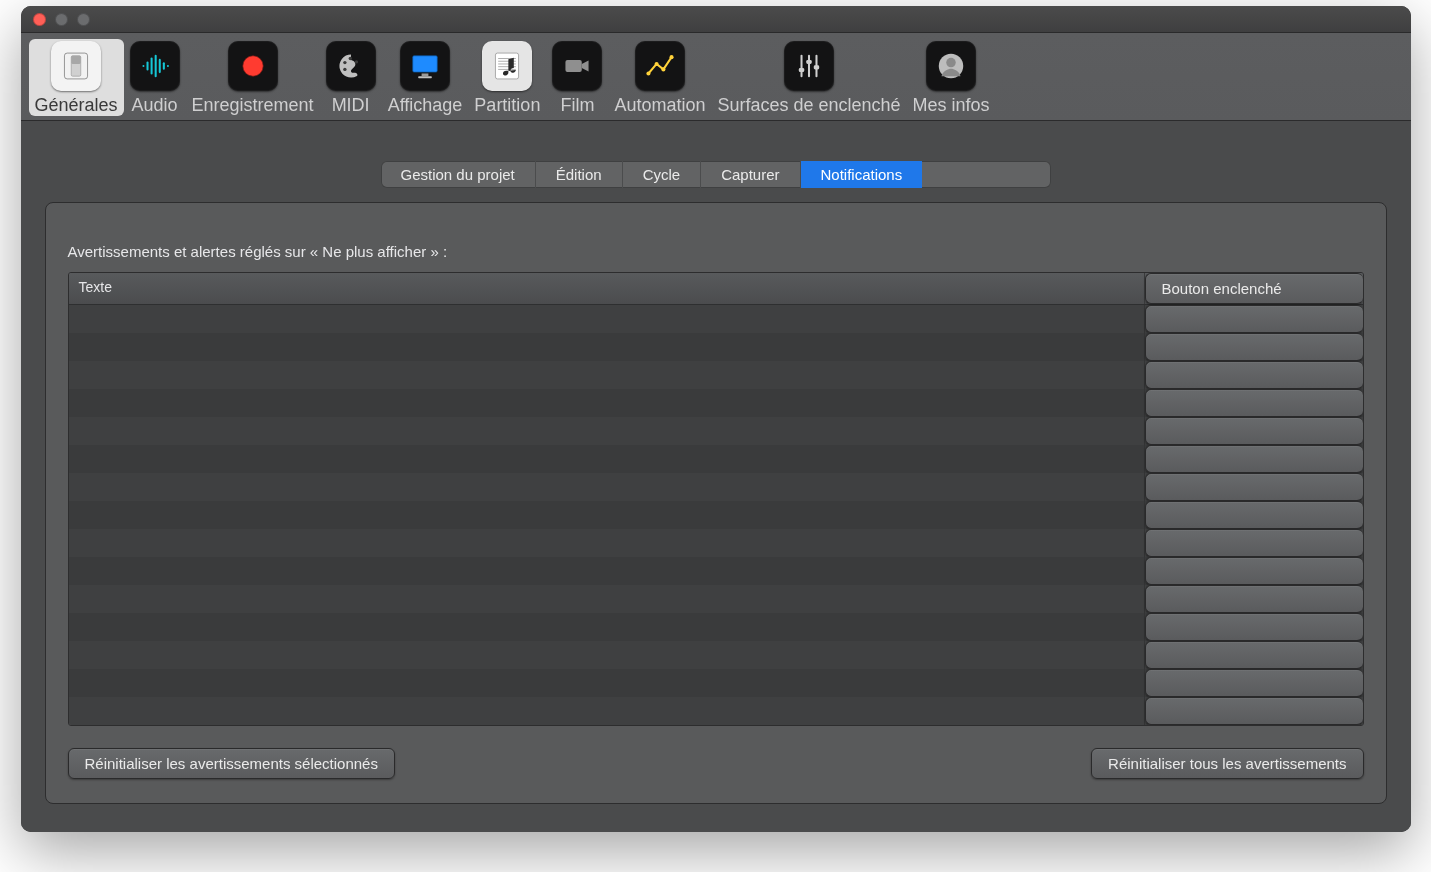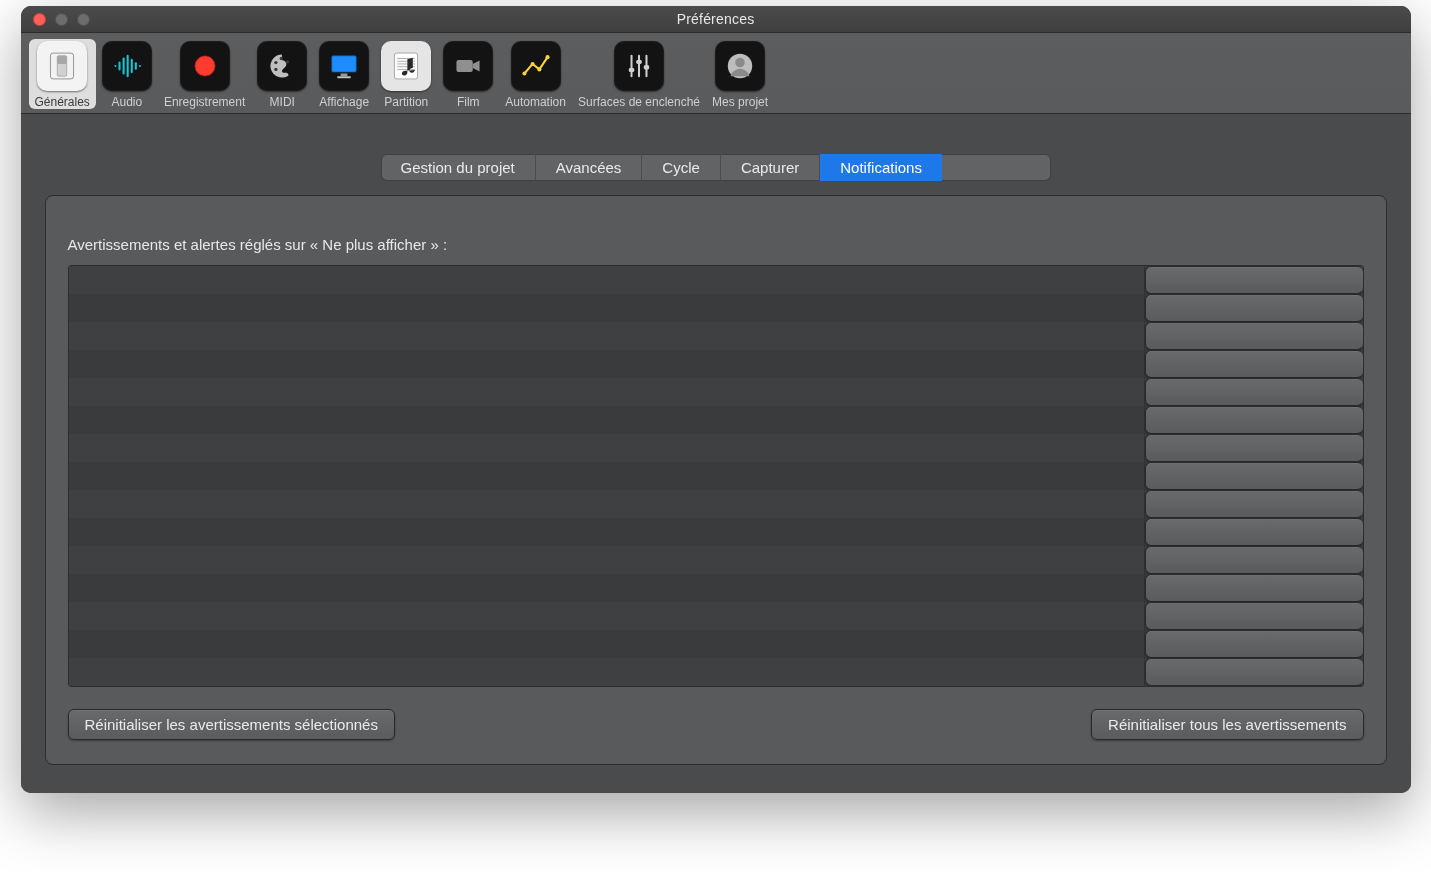--- a/index.html
+++ b/index.html
@@ -77,21 +77,21 @@
   .tool{
     display:flex;flex-direction:column;align-items:center;
     padding:2px 6px 0 6px;
     border-radius:6px;
     min-width:46px;
   }
   .tool.selected{
     background:var(--selected-bg);
   }
   .tool .label{
-    font-size:12px;color:var(--toolbar-text);
+    font-size:18px;color:var(--toolbar-text);
     margin-top:4px;white-space:nowrap;
   }
   .tool.selected .label{color:#3a3a3a;}
   .tool .iconbox{
     width:50px;height:50px;border-radius:10px;
     background:#131314;
     box-shadow:inset 0 0 0 1px rgba(255,255,255,0.04), 0 1px 2px rgba(0,0,0,0.5);
     display:flex;align-items:center;justify-content:center;
     position:relative;
   }
@@ -183,21 +183,20 @@
 </head>
 <body>
 
 <div class="window">
   <div class="titlebar">
     <div class="traffic-lights">
       <div class="tl close"></div>
       <div class="tl min"></div>
       <div class="tl max"></div>
     </div>
-    <div class="title">Préférences</div>
   </div>
 
   <div class="toolbar" id="toolbar">
       <div class="tool selected">
         <div class="iconbox light">
           <svg viewBox="0 0 50 50">
             <rect x="8" y="6" width="34" height="38" rx="4" fill="#f2f2f2" stroke="#6a6a6a"></rect>
             <rect x="18" y="10" width="14" height="30" rx="2" fill="#d0d0d0" stroke="#9b9b9b"></rect>
             <rect x="18" y="10" width="14" height="12" rx="2" fill="#a7a7a7"></rect>
           </svg>
@@ -305,37 +304,41 @@
         <div class="label">Surfaces de enclenché</div>
       </div>
       <div class="tool">
         <div class="iconbox">
           <svg viewBox="0 0 50 50">
             <circle cx="25" cy="25" r="18" fill="#bdbdbd"></circle>
             <circle cx="25" cy="20" r="7" fill="#8a8a8a"></circle>
             <path d="M11 40c2-8 10-11 14-11s12 3 14 11" fill="#8a8a8a"></path>
           </svg>
         </div>
-        <div class="label">Mes projet</div>
+        <div class="label">Mes infos</div>
       </div>
     </div>
 
   <div class="content">
     <div class="segmented" id="segmented">
         <div class="seg">Gestion du projet</div>
-        <div class="seg">Avancées</div>
+        <div class="seg">Édition</div>
         <div class="seg">Cycle</div>
         <div class="seg">Capturer</div>
         <div class="seg active">Notifications</div>
       </div>
 
     <div class="inset">
       <div class="section-title">Avertissements et alertes réglés sur « Ne plus afficher » :</div>
 
       <div class="table-wrap">
+        <div class="thead">
+          <div class="th text">Texte</div>
+          <div class="th btn">Bouton enclenché</div>
+        </div>
         <div class="tbody" id="tbody">
             <div class="row">
               <div class="cell text"></div>
               <div class="cell btn"></div>
             </div>
             <div class="row">
               <div class="cell text"></div>
               <div class="cell btn"></div>
             </div>
             <div class="row">

